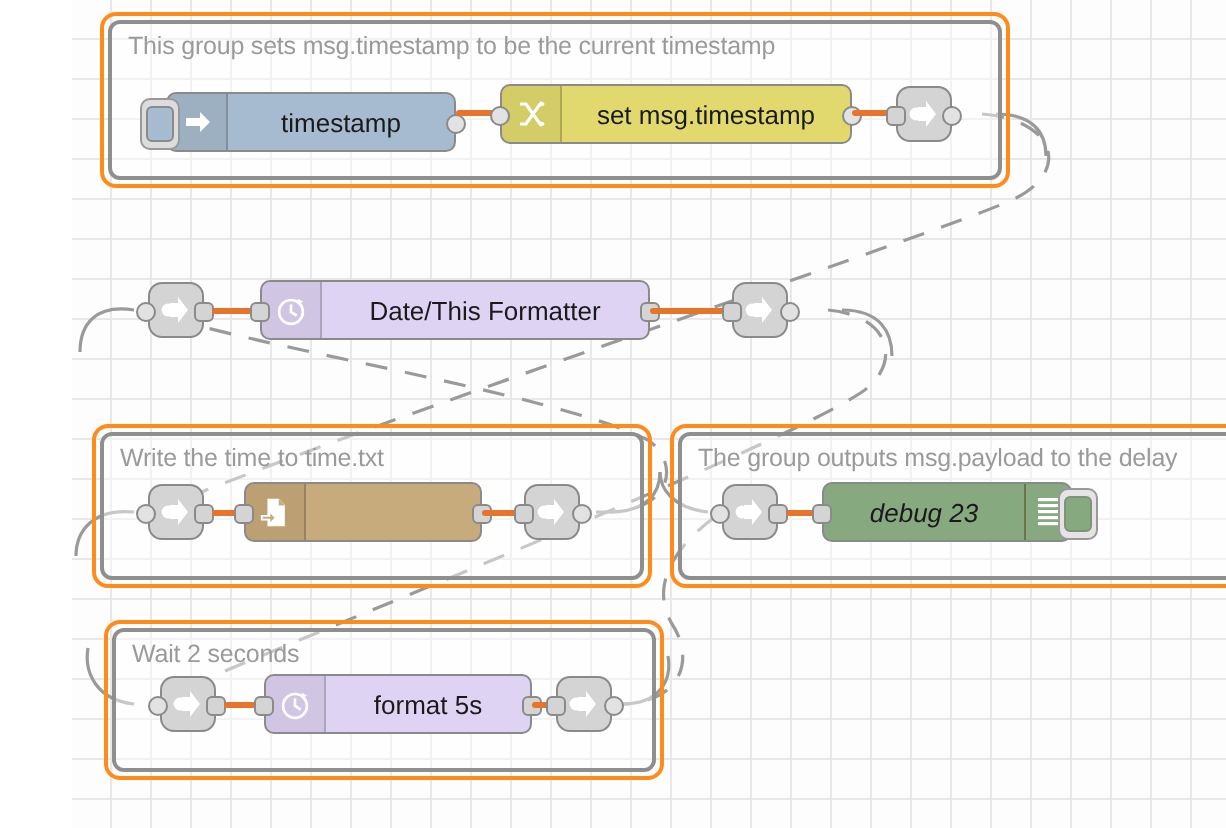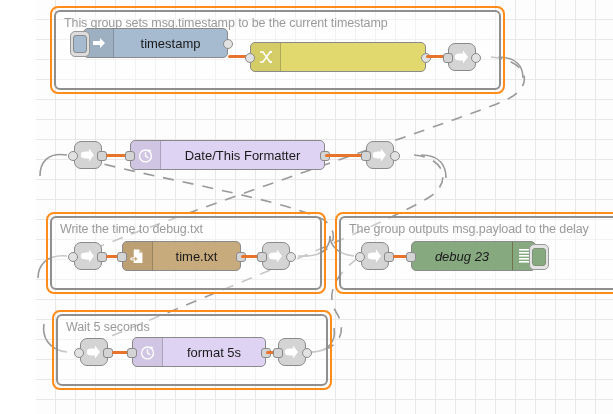--- a/index.html
+++ b/index.html
@@ -217,21 +217,21 @@
       <path d="M275,352 C 294,352 300,340 298,328"></path>
     </g>
   </svg>
 
   <div class="group" style="left:14px; top:6px; width:455px; height:88px;">
     <div class="group-inner">
       <div class="group-label">This group sets msg.timestamp to be the current timestamp</div>
     </div>
   </div>
 
-  <div class="node n-inject" style="left:47px; top:28px; width:145px;">
+  <div class="node n-inject" style="left:47px; top:46px; width:145px;">
     <div class="inject-btn">
       <i></i>
     </div>
     <div class="icon-box">
       <svg width="16" height="16" viewBox="0 0 16 16" aria-hidden="true">
         <path d="M2 6h7V3l5 5-5 5v-3H2z" fill="#fff"></path>
       </svg>
     </div>
     <div class="node-label">timestamp</div>
     <div class="port round" style="right:-6px; top:10px;"></div>
@@ -241,20 +241,21 @@
 
   <div class="node n-change" style="left:214px; top:42px; width:176px;">
     <div class="port round" style="left:-6px; top:10px;"></div>
     <div class="icon-box">
       <svg width="16" height="16" viewBox="0 0 16 16" aria-hidden="true">
         <path d="M2 3h3l7 10h2M2 13h3l7-10h2" stroke="#fff" stroke-width="1.6" fill="none"></path>
         <path d="M12 1.5l2.5 1.5L12 4.5z" fill="#fff"></path>
         <path d="M12 11.5l2.5 1.5L12 14.5z" fill="#fff"></path>
       </svg>
     </div>
+    <div class="node-label">set msg.timestamp</div>
     <div class="port round" style="right:-6px; top:10px;"></div>
   </div>
 
   <div class="wire" style="left:390px; top:55px; width:28px;"></div>
 
   <div class="linknode" style="left:412px; top:43px;">
     <div class="port" style="left:-6px; top:9px;"></div>
     <svg width="18" height="18" viewBox="0 0 18 18" aria-hidden="true">
       <circle cx="5" cy="9" r="3.2" fill="#fff"></circle>
       <path d="M6 5.5h4V2.5l5 6.5-5 6.5v-3H6z" fill="#fff"></path>
@@ -293,21 +294,21 @@
     <div class="port" style="left:-6px; top:9px;"></div>
     <svg width="18" height="18" viewBox="0 0 18 18" aria-hidden="true">
       <circle cx="5" cy="9" r="3.2" fill="#fff"></circle>
       <path d="M6 5.5h4V2.5l5 6.5-5 6.5v-3H6z" fill="#fff"></path>
     </svg>
     <div class="port round" style="right:-7px; top:9px;"></div>
   </div>
 
   <div class="group" style="left:10px; top:212px; width:280px; height:82px;">
     <div class="group-inner">
-      <div class="group-label">Write the time to debug.txt</div>
+      <div class="group-label">Write the time to time.txt</div>
     </div>
   </div>
 
   <div class="linknode" style="left:38px; top:242px;">
     <div class="port round" style="left:-7px; top:9px;"></div>
     <svg width="18" height="18" viewBox="0 0 18 18" aria-hidden="true">
       <circle cx="5" cy="9" r="3.2" fill="#fff"></circle>
       <path d="M6 5.5h4V2.5l5 6.5-5 6.5v-3H6z" fill="#fff"></path>
     </svg>
     <div class="port" style="right:-6px; top:9px;"></div>
@@ -317,21 +318,20 @@
 
   <div class="node n-file" style="left:86px; top:241px; width:119px;">
     <div class="port" style="left:-6px; top:10px;"></div>
     <div class="icon-box">
       <svg width="17" height="17" viewBox="0 0 18 18" aria-hidden="true">
         <path d="M5 1.5h6l3.2 3.2V16H5z" fill="#fff"></path>
         <path d="M11 1.5V5h3.2z" fill="#c8ab7c"></path>
         <path d="M2 10.5h4V8l3.5 3.5L6 15v-2.5H2z" fill="#c8ab7c" stroke="#fff" stroke-width="1"></path>
       </svg>
     </div>
-    <div class="node-label">time.txt</div>
     <div class="port" style="right:-6px; top:10px;"></div>
   </div>
 
   <div class="wire" style="left:205px; top:255px; width:25px;"></div>
 
   <div class="linknode" style="left:226px; top:242px;">
     <div class="port" style="left:-6px; top:9px;"></div>
     <svg width="18" height="18" viewBox="0 0 18 18" aria-hidden="true">
       <circle cx="5" cy="9" r="3.2" fill="#fff"></circle>
       <path d="M6 5.5h4V2.5l5 6.5-5 6.5v-3H6z" fill="#fff"></path>
@@ -370,21 +370,21 @@
         </g>
       </svg>
     </div>
     <div class="debug-btn">
       <i></i>
     </div>
   </div>
 
   <div class="group" style="left:16px; top:310px; width:280px; height:80px;">
     <div class="group-inner">
-      <div class="group-label">Wait 5 seconds</div>
+      <div class="group-label">Wait 2 seconds</div>
     </div>
   </div>
 
   <div class="linknode" style="left:44px; top:338px;">
     <div class="port round" style="left:-7px; top:9px;"></div>
     <svg width="18" height="18" viewBox="0 0 18 18" aria-hidden="true">
       <circle cx="5" cy="9" r="3.2" fill="#fff"></circle>
       <path d="M6 5.5h4V2.5l5 6.5-5 6.5v-3H6z" fill="#fff"></path>
     </svg>
     <div class="port" style="right:-6px; top:9px;"></div>

